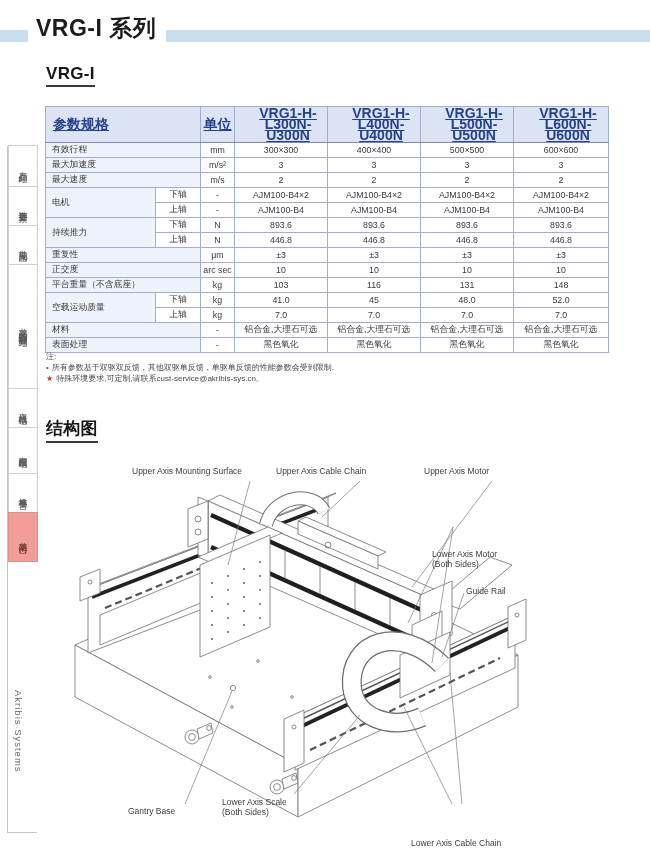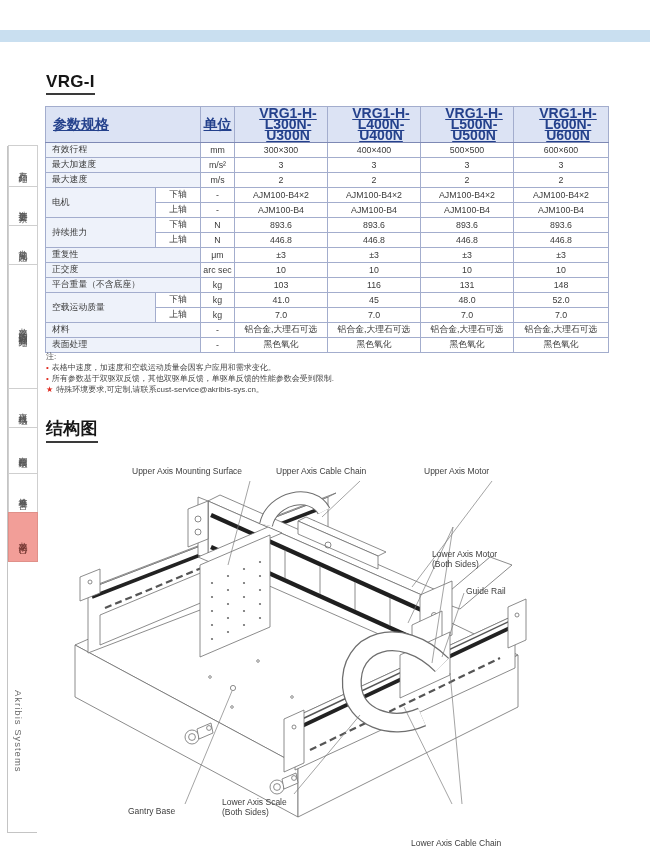--- a/index.html
+++ b/index.html
@@ -6,21 +6,21 @@
   #page{position:relative;width:650px;height:864px;background:#fff;overflow:hidden;
         font-family:"Liberation Sans","DejaVu Sans",sans-serif;color:#333;}
 
   
   .band{position:absolute;left:0;top:30px;width:650px;height:12px;background:#c9dff0;}
   .title-box{position:absolute;left:28px;top:11px;background:#fff;padding:2px 10px 4px 8px;z-index:2;}
   .title-box h1{margin:0;font-size:23px;font-weight:600;color:#1c1c1c;letter-spacing:.5px;}
 
   .sec-head{position:absolute;font-size:17px;font-weight:bold;color:#161616;
             border-bottom:2px solid #3a3a3a;padding-bottom:1px;letter-spacing:.3px;}
-  #vrg-head{left:46px;top:72px;}
+  #vrg-head{left:46px;top:64px;}
   #struct-head{left:46px;top:417px;}
 
   
   #sidebar{position:absolute;left:7px;top:146px;width:30px;height:687px;
            border-left:1px solid #c4c4c4;border-bottom:1px solid #c4c4c4;box-sizing:border-box;}
   .side-tab{box-sizing:border-box;width:30px;border:1px solid #cfcfcf;margin-top:-1px;background:#fff;
             display:flex;align-items:center;justify-content:center;
             writing-mode:vertical-rl;font-size:9px;line-height:10px;letter-spacing:1px;color:#555;cursor:pointer;}
   .side-tab.active{background:#f29e98;border-color:#e09089;color:#6e322d;}
   #brand{position:absolute;left:13px;top:690px;height:110px;writing-mode:vertical-rl;
@@ -47,20 +47,23 @@
   #drawing{position:absolute;left:60px;top:465px;}
   .dlabel{position:absolute;font-size:8.5px;line-height:10px;color:#3d3d3d;white-space:nowrap;}
   .dlabel.wrap{white-space:normal;}
 </style>
 </head>
 <body>
 
 <div id="page">
 
   <div class="band"></div>
+  <div class="title-box">
+    <h1>VRG-I 系列</h1>
+  </div>
   <div class="sec-head" id="vrg-head">VRG-I</div>
 
   <div id="sidebar">
       <div class="side-tab" style="height: 42px;">产品介绍</div>
       <div class="side-tab" style="height: 40px;">选型要素</div>
       <div class="side-tab" style="height: 40px;">常见问题</div>
       <div class="side-tab" style="height: 125px;">龙门平台的运动控制介绍</div>
       <div class="side-tab" style="height: 40px;">直线模组</div>
       <div class="side-tab" style="height: 47px;">音圈模组</div>
       <div class="side-tab" style="height: 40px;">堆叠平台</div>
@@ -214,21 +217,20 @@
           <td>黑色氧化</td>
           <td>黑色氧化</td>
           <td>黑色氧化</td>
           <td>黑色氧化</td>
         </tr>
       </tbody>
   </table>
 
   <div id="notes">
     <p class="nt">注:</p>
-  <p class="nt"><span class="note-bullet">•</span><span>表格中速度，加速度和空载运动质量会因客户应用和需求变化。</span></p>
       <p class="nt"><span class="note-bullet">•</span><span>所有参数基于双驱双反馈，其他双驱单反馈，单驱单反馈的性能参数会受到限制.</span></p>
       <p class="nt"><span class="note-bullet">★</span><span>特殊环境要求,可定制,请联系cust-service@akribis-sys.cn。</span></p>
     </div>
 
   <div class="sec-head" id="struct-head">结构图</div>
 
   <svg id="drawing" width="470" height="370" viewBox="0 0 470 370">
     <g stroke="#6e6e6e" stroke-width="0.8" fill="none" stroke-linejoin="round">
 
       <g>

